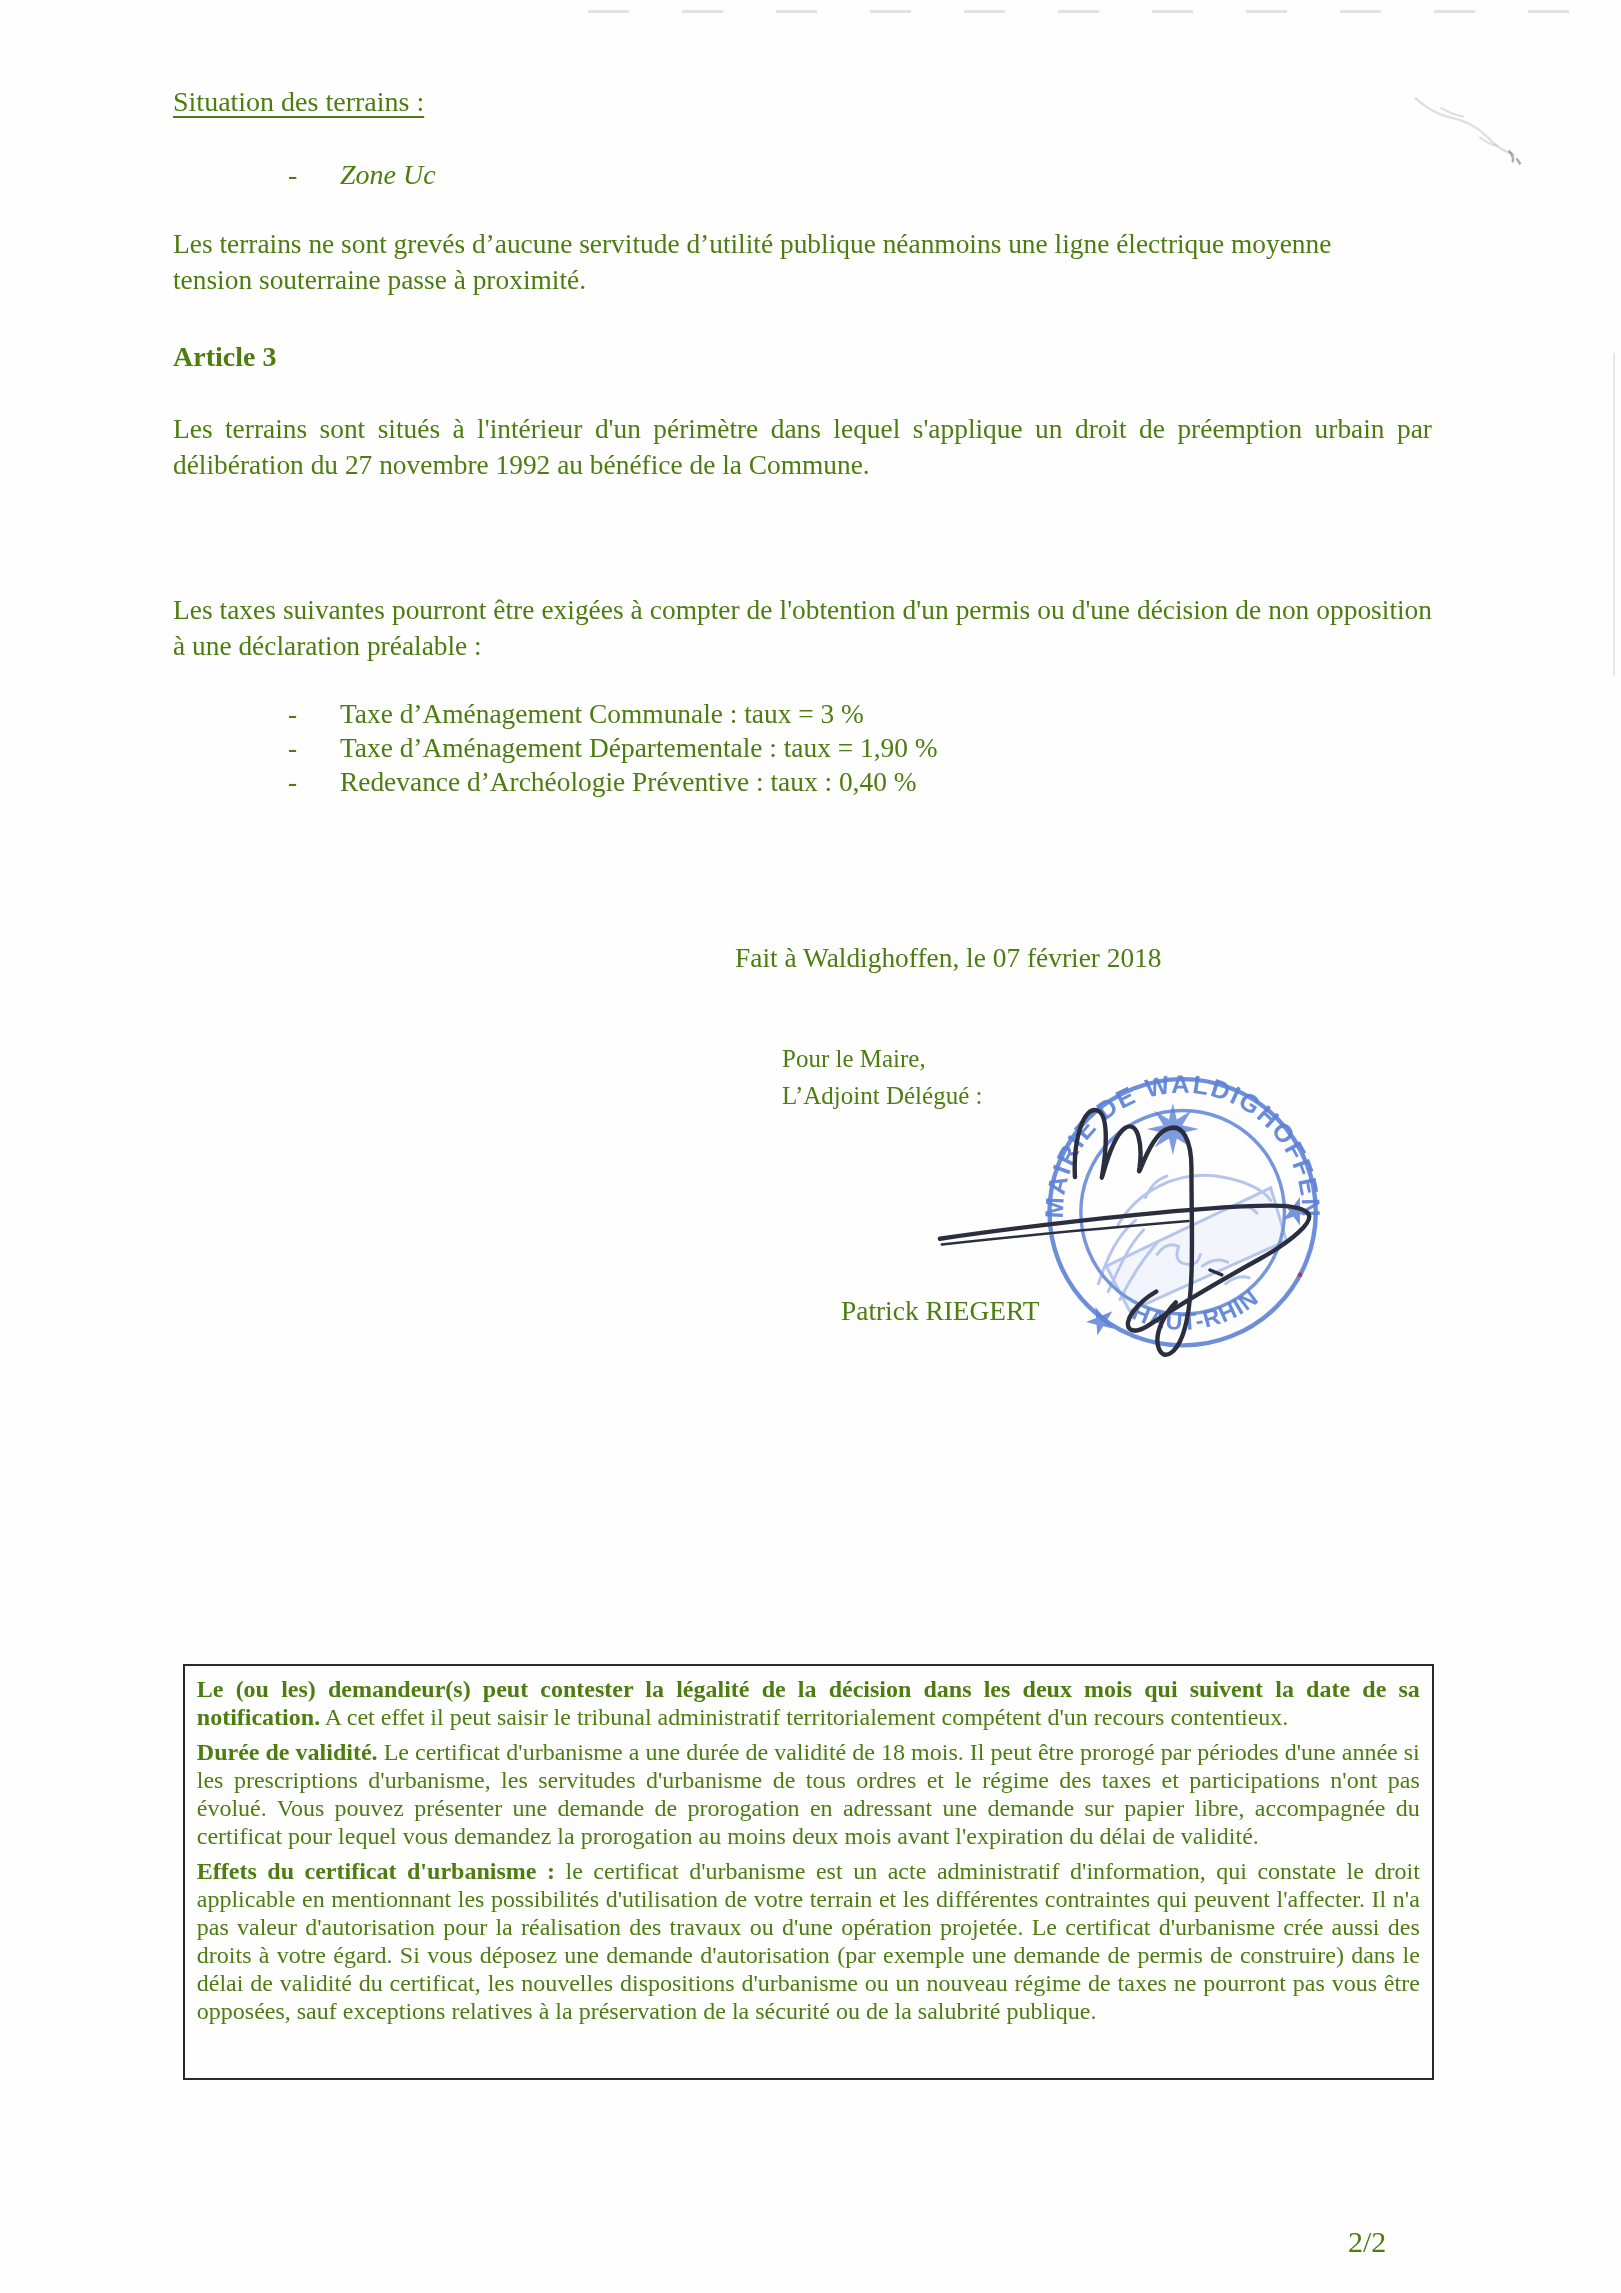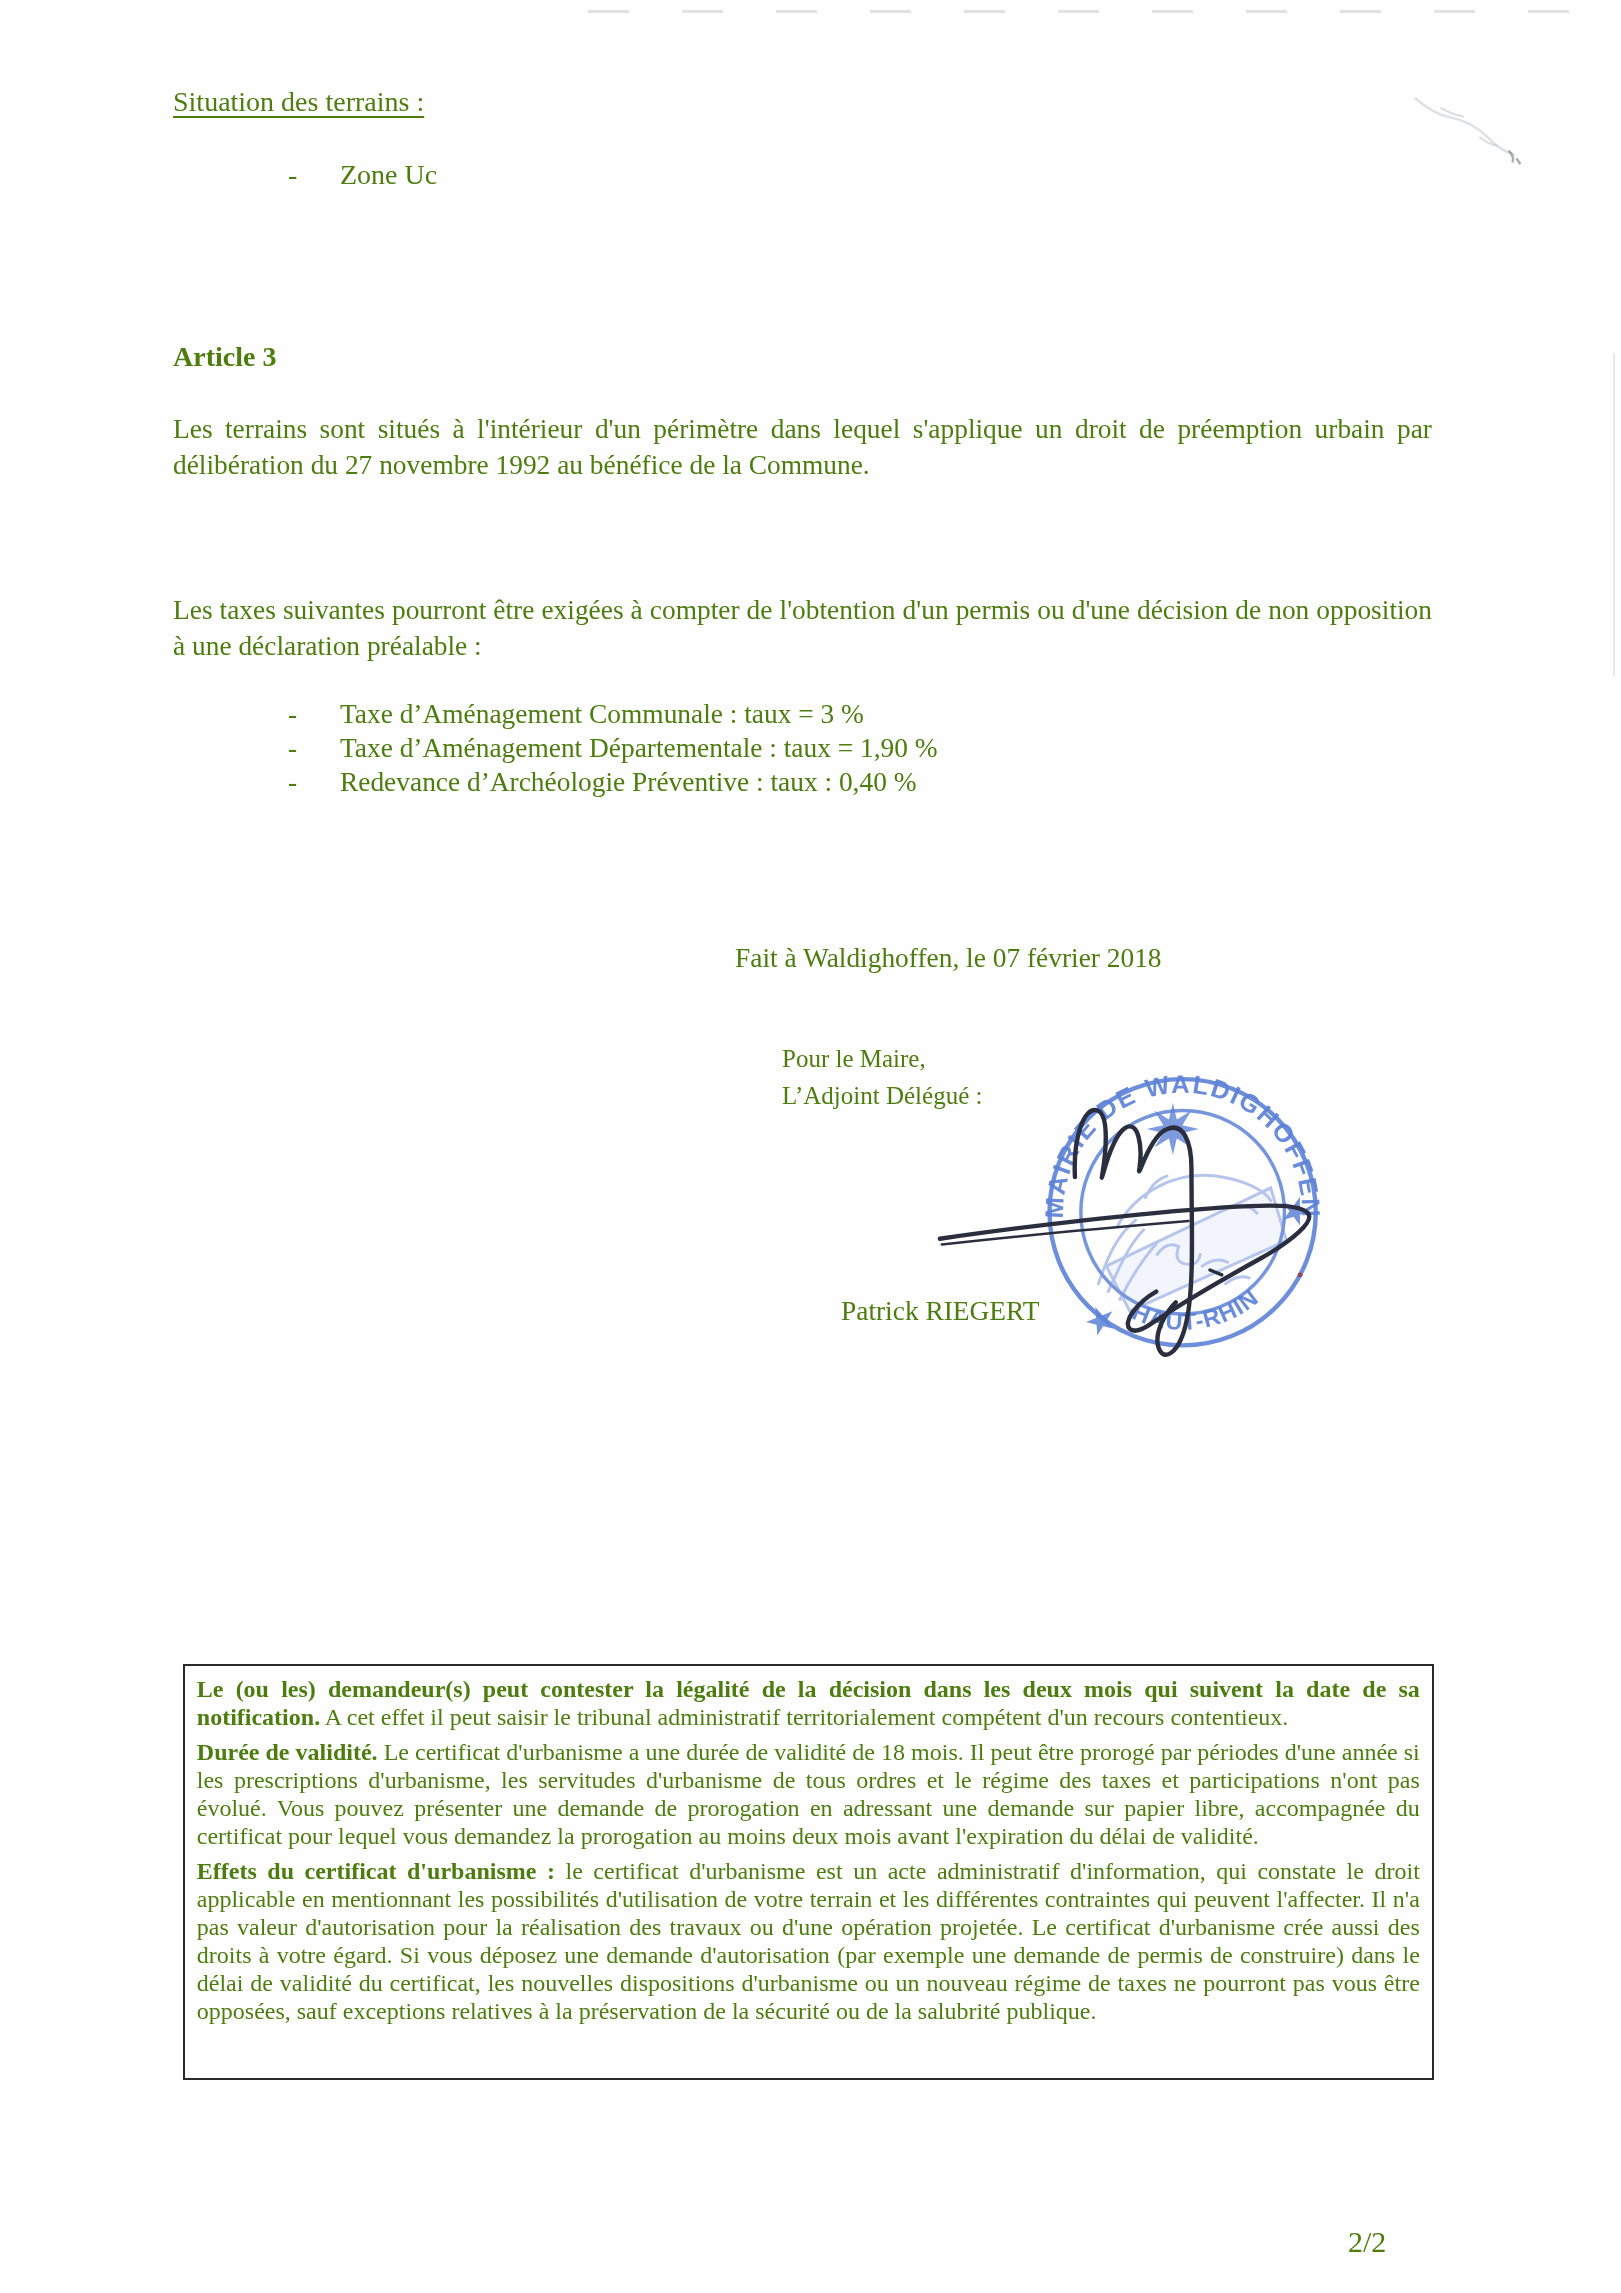--- a/index.html
+++ b/index.html
@@ -7,21 +7,21 @@
     position:relative;width:1621px;height:2294px;background:#fefefe;
     font-family:"Liberation Serif", serif;color:#4d7c0f;overflow:hidden;
   }
   .abs{position:absolute;}
   .section-title{
     left:173px;top:86px;font-size:28px;
     text-decoration:underline;text-underline-offset:4.9px;
   }
   .zone-row{left:173px;top:159px;font-size:28px;}
   .zone-row .dash{position:absolute;left:115px;top:0;}
-  .zone-row .lbl{position:absolute;left:167px;top:0;white-space:nowrap;}
+  .zone-row .lbl{position:absolute;left:167px;top:0;white-space:nowrap;font-style:italic;}
   .para{font-size:27.4px;line-height:36px;}
   .p-intro{left:173px;top:226px;width:1208px;text-align:left;}
   .h-article{left:173px;top:0;width:1259px;font-weight:bold;font-size:28px;}
   .h-art3{top:341px;}
   .h-art4{top:522px;}
   .p-art3{left:173px;top:411px;width:1259px;text-align:justify;}
   .p-art4{left:173px;top:592px;width:1259px;text-align:justify;}
   .tax-row{left:173px;font-size:27.4px;height:33px;}
   .tax-row .dash{position:absolute;left:115px;top:0;}
   .tax-row .lbl{position:absolute;left:167px;top:0;white-space:nowrap;}
@@ -61,20 +61,21 @@
     <path d="M100 62 q6 6 4 12 M108 70 l4 6" fill="none" stroke="#70757f" stroke-width="2.5" opacity="0.6"></path>
   </svg>
 
   <div class="abs section-title">Situation des terrains :</div>
 
   <div class="abs zone-row">
     <span class="dash">-</span>
     <span class="lbl">Zone Uc</span>
   </div>
 
+  <div class="abs para p-intro">Les terrains ne sont grevés d’aucune servitude d’utilité publique néanmoins une ligne électrique moyenne tension souterraine passe à proximité.</div>
 
   <div class="abs h-article h-art3">Article 3</div>
   <div class="abs para p-art3">Les terrains sont situés à l'intérieur d'un périmètre dans lequel s'applique un droit de préemption urbain par délibération du 27 novembre 1992 au bénéfice de la Commune.</div>
 
   <div class="abs para p-art4">Les taxes suivantes pourront être exigées à compter de l'obtention d'un permis ou d'une décision de non opposition à une déclaration préalable :</div>
 
   <div class="abs tax-row" style="top:699px;">
     <span class="dash">-</span>
     <span class="lbl">Taxe d’Aménagement Communale : taux = 3 %</span>
   </div>

